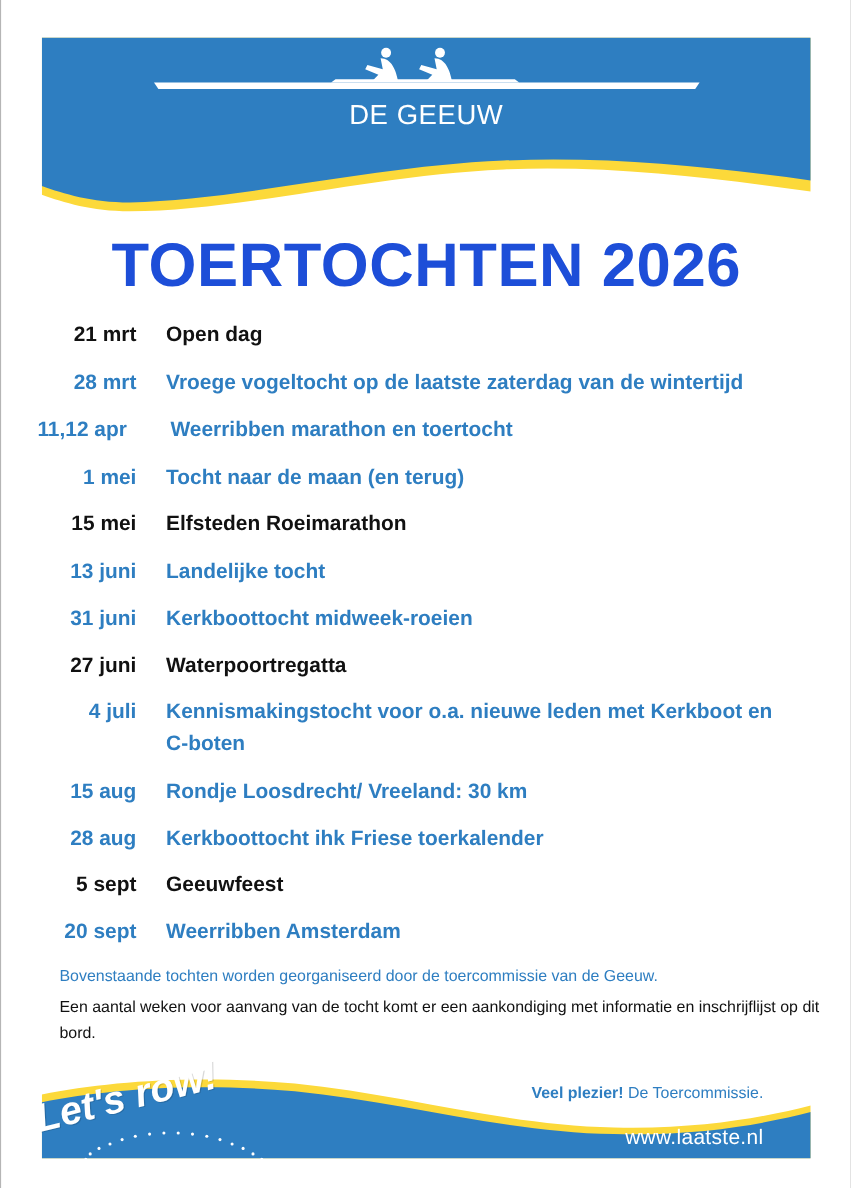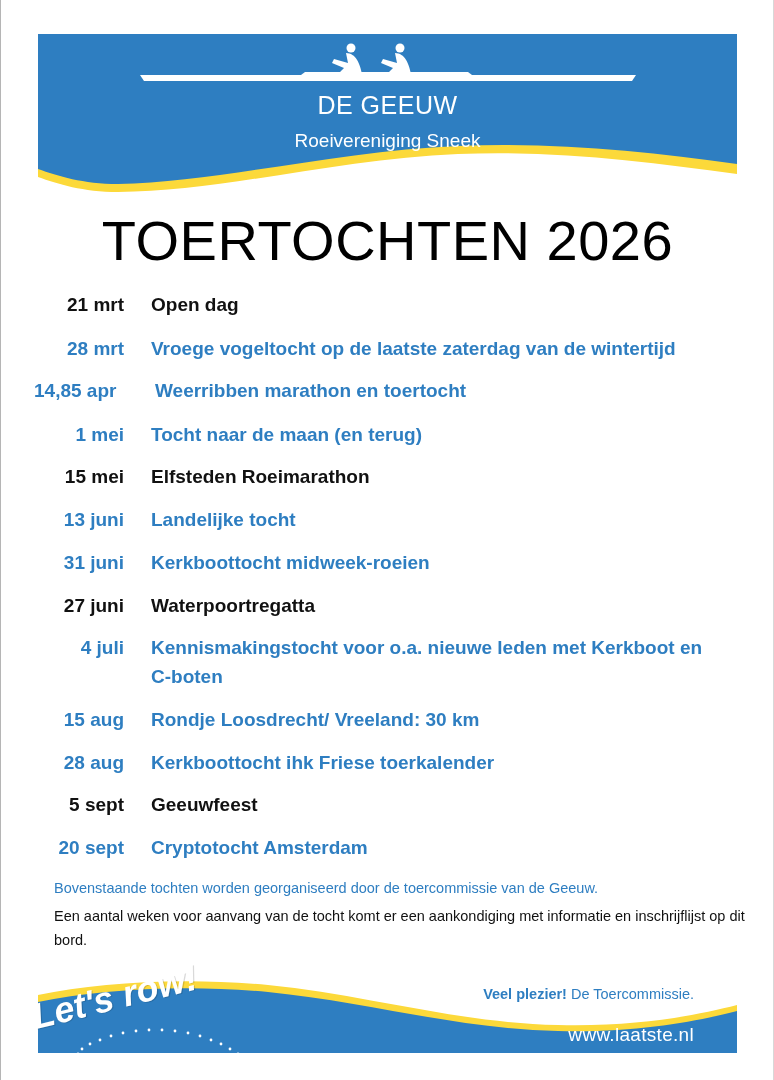--- a/index.html
+++ b/index.html
@@ -16,21 +16,21 @@
     position: absolute; left: 0; width: 699px; top: 57px; text-align: center;
     color: #ffffff; font-size: 25px; letter-spacing: 0.5px;
   }
   .club-sub {
     position: absolute; left: 0; width: 699px; top: 96px; text-align: center;
     color: #ffffff; font-size: 19px;
   }
 
   .title {
     position: absolute; left: 38px; width: 699px; top: 208px; text-align: center;
-    color: #000000; font-weight: normal; font-size: 56px; letter-spacing: 0.5px;
+    color: #1d4ed8; font-weight: bold; font-size: 56px; letter-spacing: 0.5px;
   }
 
   .events { position: absolute; left: 38px; top: 290px; width: 720px; }
   .event { position: absolute; left: 0; width: 720px; font-weight: bold; font-size: 19px; line-height: 29px; }
   .event .date { position: absolute; left: 0; width: 86px; text-align: right; }
   .event .desc { position: absolute; left: 113px; width: 600px; }
   .event.wide-date .date { left: -4px; width: 110px; text-align: left; }
   .event.wide-date .desc { left: 117px; }
   .blue { color: #2e7ec1; }
   .black { color: #111111; }
@@ -66,36 +66,35 @@
     <path d="M102,41 L598,41 L594,47 L106,47 Z" fill="#ffffff"></path>
     <path d="M267,38 L430,38 L434,41 L263,41 Z" fill="#ffffff"></path>
 
     <circle cx="313" cy="14" r="4.5" fill="#ffffff"></circle>
     <path d="M308,19 C318,19 322,30 324,40 L300,40 L306,34 L294,29 L296,25 L310,29 Z" fill="#ffffff"></path>
 
     <circle cx="362" cy="14" r="4.5" fill="#ffffff"></circle>
     <path d="M357,19 C367,19 371,30 373,40 L349,40 L355,34 L343,29 L345,25 L359,29 Z" fill="#ffffff"></path>
   </svg>
   <div class="club-name">DE GEEUW</div>
-  <div class="club-sub">Roeivereniging Sneek</div>
 </div>
 
 <div class="title">TOERTOCHTEN 2026</div>
 
 <div class="events">
   <div class="event black" style="top:0px">
     <span class="date">21 mrt</span>
     <span class="desc">Open dag</span>
   </div>
   <div class="event blue" style="top:44px">
     <span class="date">28 mrt</span>
     <span class="desc">Vroege vogeltocht op de laatste zaterdag van de wintertijd</span>
   </div>
   <div class="event blue wide-date" style="top:86px">
-    <span class="date">14,85 apr</span>
+    <span class="date">11,12 apr</span>
     <span class="desc">Weerribben marathon en toertocht</span>
   </div>
   <div class="event blue" style="top:130px">
     <span class="date">1 mei</span>
     <span class="desc">Tocht naar de maan (en terug)</span>
   </div>
   <div class="event black" style="top:172px">
     <span class="date">15 mei</span>
     <span class="desc">Elfsteden Roeimarathon</span>
   </div>
@@ -125,21 +124,21 @@
   <div class="event blue" style="top:458px">
     <span class="date">28 aug</span>
     <span class="desc">Kerkboottocht ihk Friese toerkalender</span>
   </div>
   <div class="event black" style="top:500px">
     <span class="date">5 sept</span>
     <span class="desc">Geeuwfeest</span>
   </div>
   <div class="event blue" style="top:543px">
     <span class="date">20 sept</span>
-    <span class="desc">Cryptotocht Amsterdam</span>
+    <span class="desc">Weerribben Amsterdam</span>
   </div>
 </div>
 
 <div class="note1">Bovenstaande tochten worden georganiseerd door de toercommissie van de Geeuw.</div>
 <div class="note2">Een aantal weken voor aanvang van de tocht komt er een aankondiging met informatie en inschrijflijst op dit bord.</div>
 
 <div class="footer">
   <svg width="699" height="90" viewBox="0 0 699 90">
     <path d="M0,30 C60,18 140,12 230,20 C330,30 420,58 520,60 C600,62 660,50 699,40 V88 H0 Z" fill="#fcd93a"></path>
     <path d="M0,37 C60,25 140,19 230,27 C330,37 420,64 520,66 C600,68 660,56 699,46 V88 H0 Z" fill="#2e7ec1"></path>

